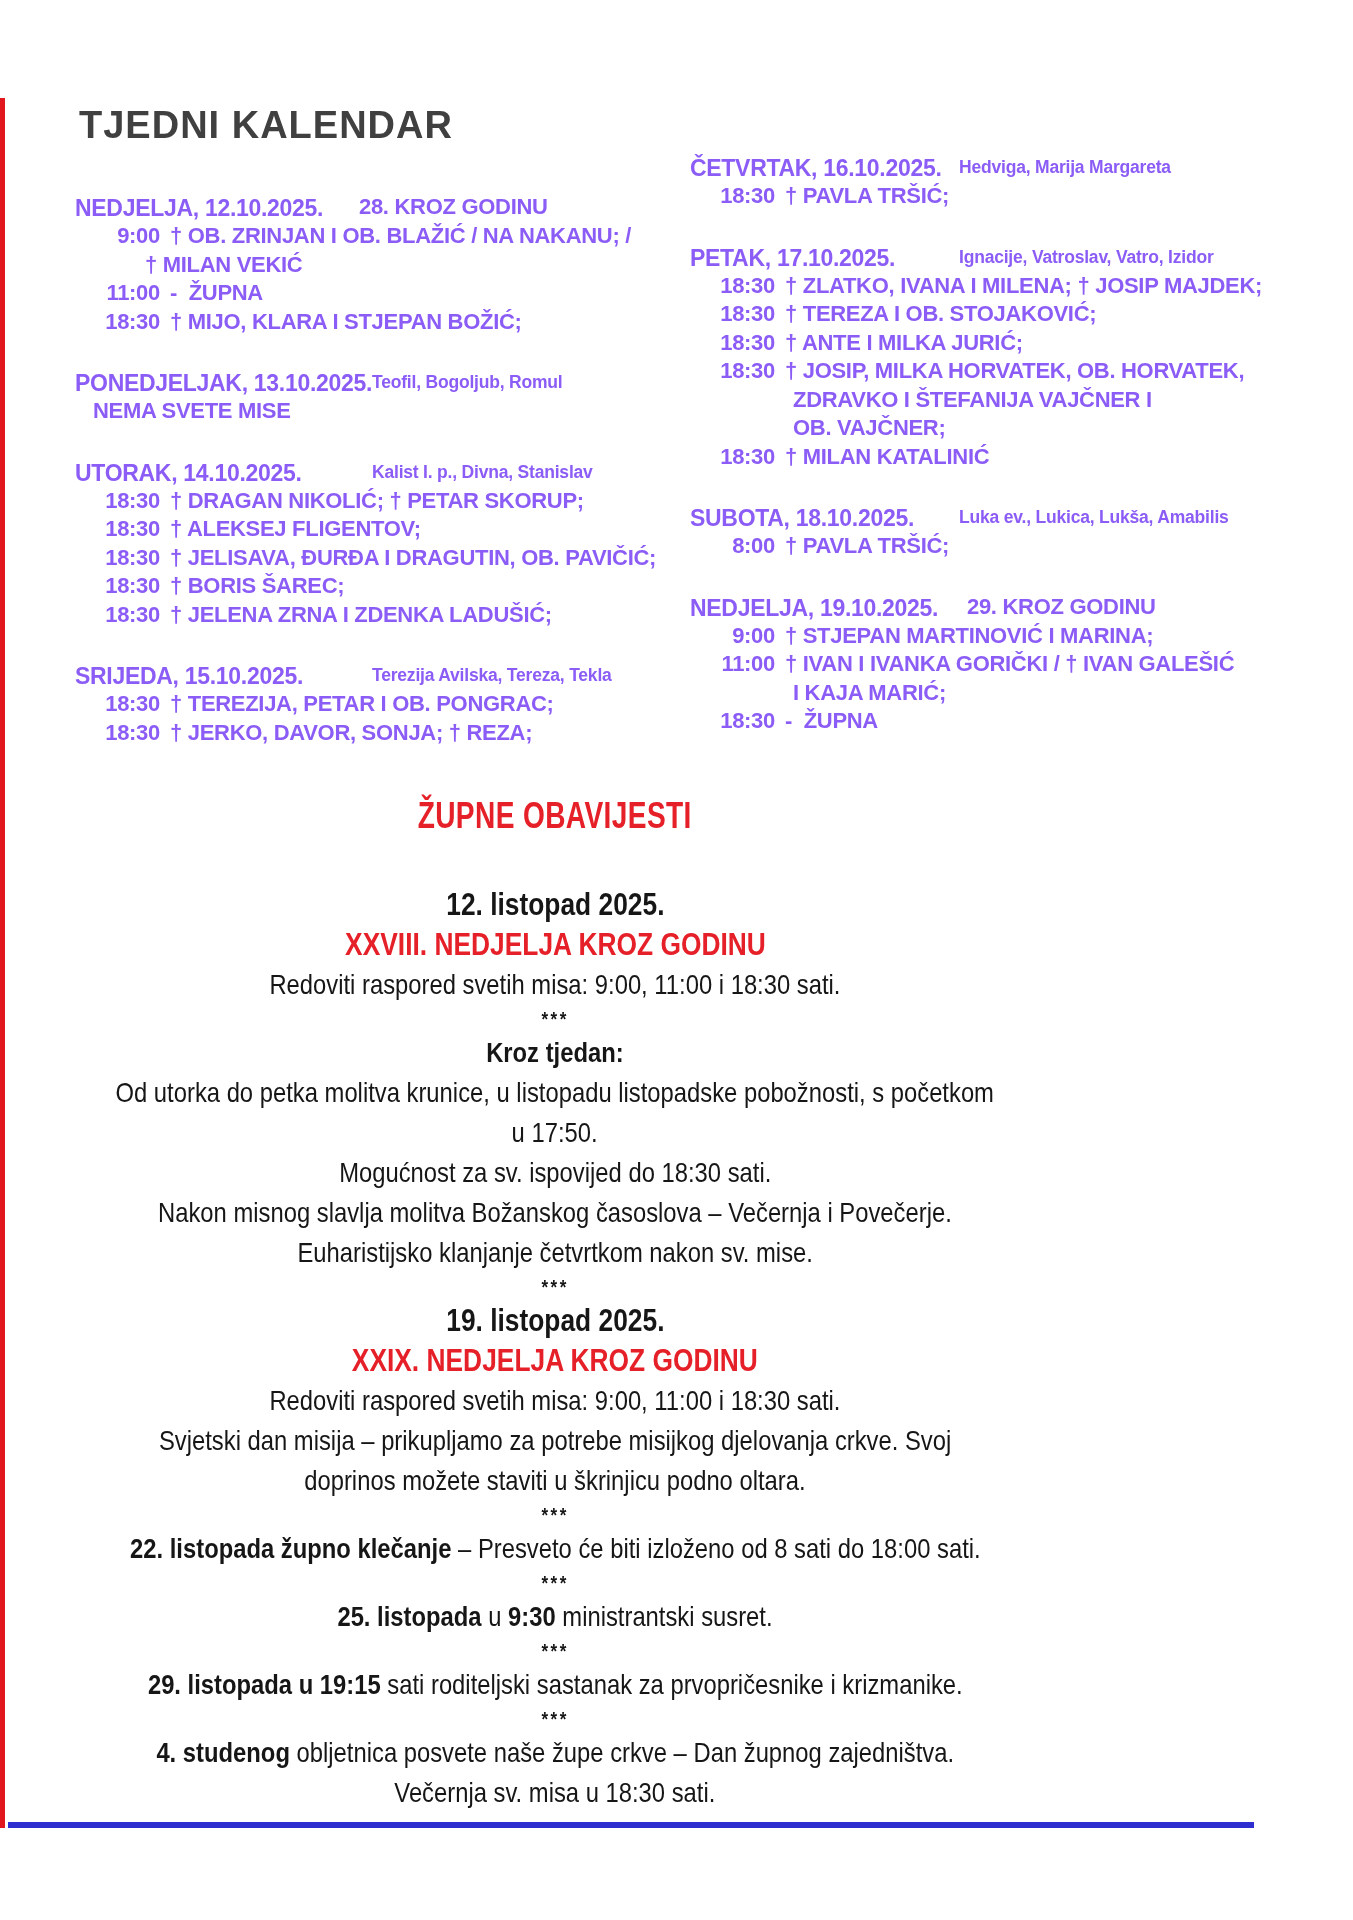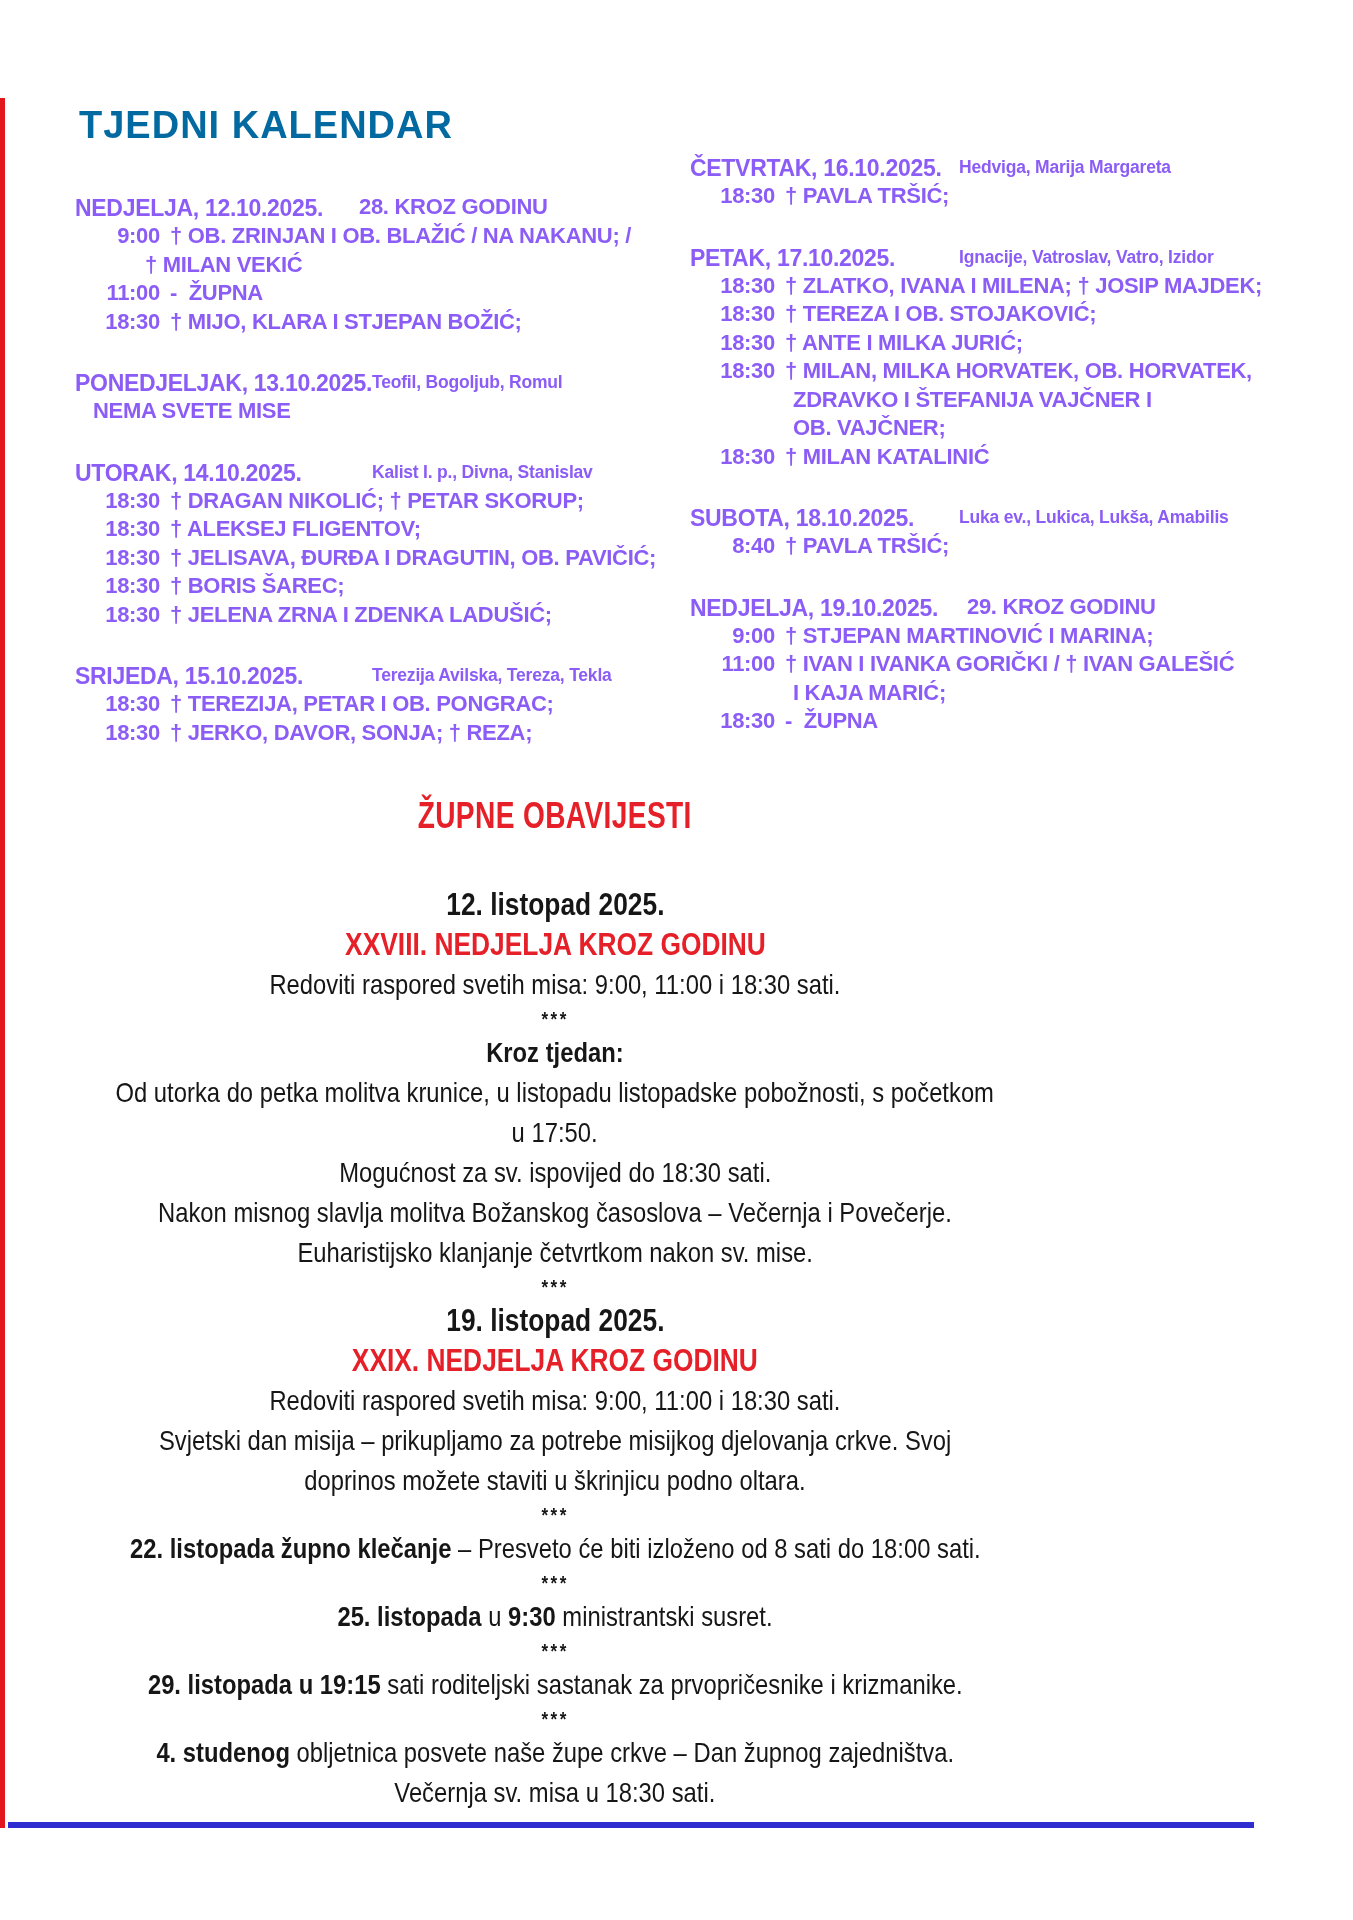--- a/index.html
+++ b/index.html
@@ -6,21 +6,21 @@
   body{
     width:1353px;height:1920px;position:relative;background:#ffffff;
     font-family:"Liberation Sans",sans-serif;overflow:hidden;color:#1a1a1a;
   }
   
   .left-border{position:absolute;left:0;top:98px;width:5px;height:1730px;background:#e2161d;}
   .bottom-border{position:absolute;left:8px;top:1822px;width:1246px;height:6px;background:#2d2dd0;}
 
   
   #title{position:absolute;left:79px;top:104px;font-size:38px;font-weight:bold;
-         color:#0369a1;letter-spacing:1px;white-space:nowrap;}
+         color:#404040;letter-spacing:1px;white-space:nowrap;}
 
   
   .col{position:absolute;color:#8b5cf6;font-weight:bold;}
   #col-left{left:75px;top:194px;width:610px;}
   #col-right{left:690px;top:154px;width:620px;}
   .day-block{margin-bottom:33px;}
   .day-row{position:relative;font-size:23px;line-height:28px;white-space:nowrap;letter-spacing:-0.3px;}
   .day-note{position:absolute;bottom:1px;white-space:nowrap;}
   .note-saints{font-size:17.5px;letter-spacing:-0.2px;}
   .note-feast{font-size:22px;margin-top:41px;}
@@ -160,41 +160,41 @@
     <div class="mass">
       <span class="time">18:30</span>
       <span class="mtext">† TEREZA I OB. STOJAKOVIĆ;</span>
     </div>
     <div class="mass">
       <span class="time">18:30</span>
       <span class="mtext">† ANTE I MILKA JURIĆ;</span>
     </div>
     <div class="mass">
       <span class="time">18:30</span>
-      <span class="mtext">† MILAN, MILKA HORVATEK, OB. HORVATEK,</span>
+      <span class="mtext">† JOSIP, MILKA HORVATEK, OB. HORVATEK,</span>
     </div>
     <div class="mass">
       <span class="mtext cont-r">ZDRAVKO I ŠTEFANIJA VAJČNER I</span>
     </div>
     <div class="mass">
       <span class="mtext cont-r">OB. VAJČNER;</span>
     </div>
     <div class="mass">
       <span class="time">18:30</span>
       <span class="mtext">† MILAN KATALINIĆ</span>
     </div>
   </div>
 
   <div class="day-block">
     <div class="day-row">
       <span>SUBOTA, 18.10.2025.</span>
       <span class="day-note note-saints">Luka ev., Lukica, Lukša, Amabilis</span>
     </div>
     <div class="mass">
-      <span class="time">8:40</span>
+      <span class="time">8:00</span>
       <span class="mtext">† PAVLA TRŠIĆ;</span>
     </div>
   </div>
 
   <div class="day-block">
     <div class="day-row">
       <span>NEDJELJA, 19.10.2025.</span>
       <span class="day-note note-feast">29. KROZ GODINU</span>
     </div>
     <div class="mass">

